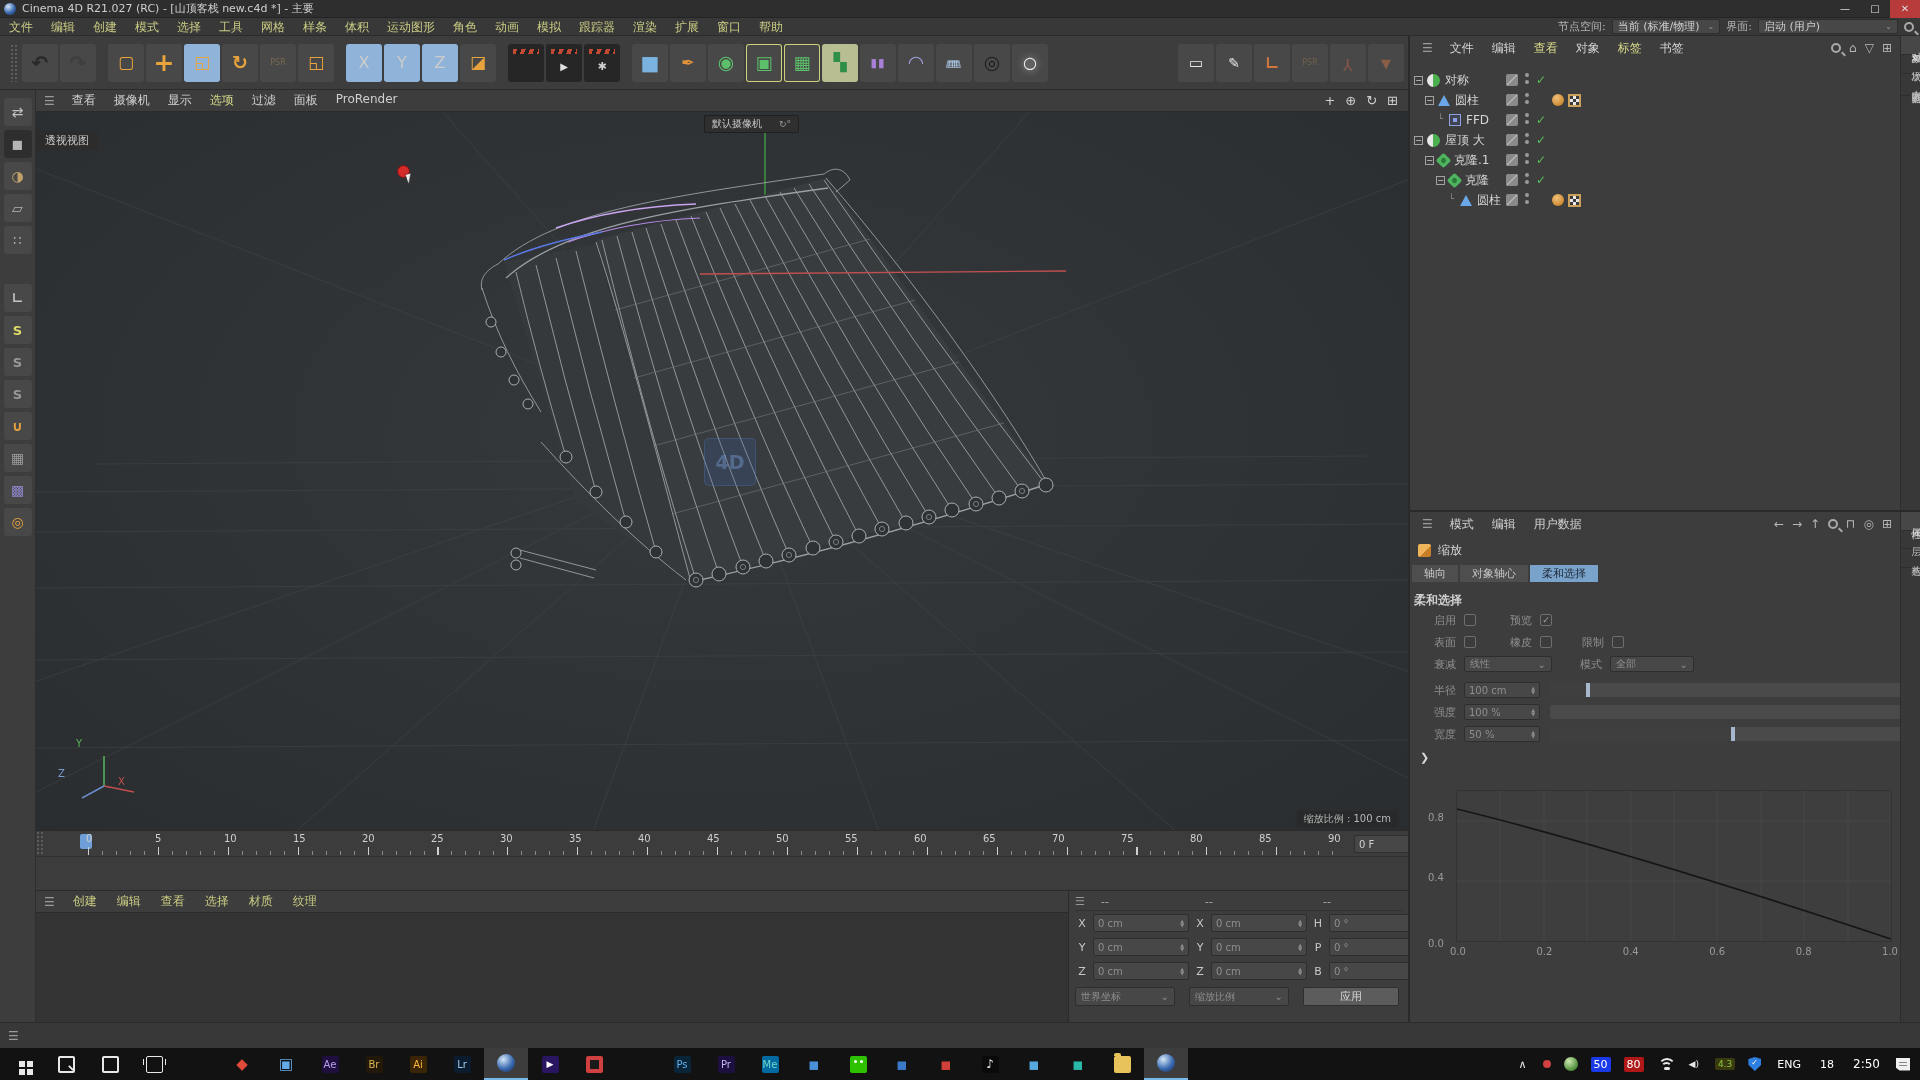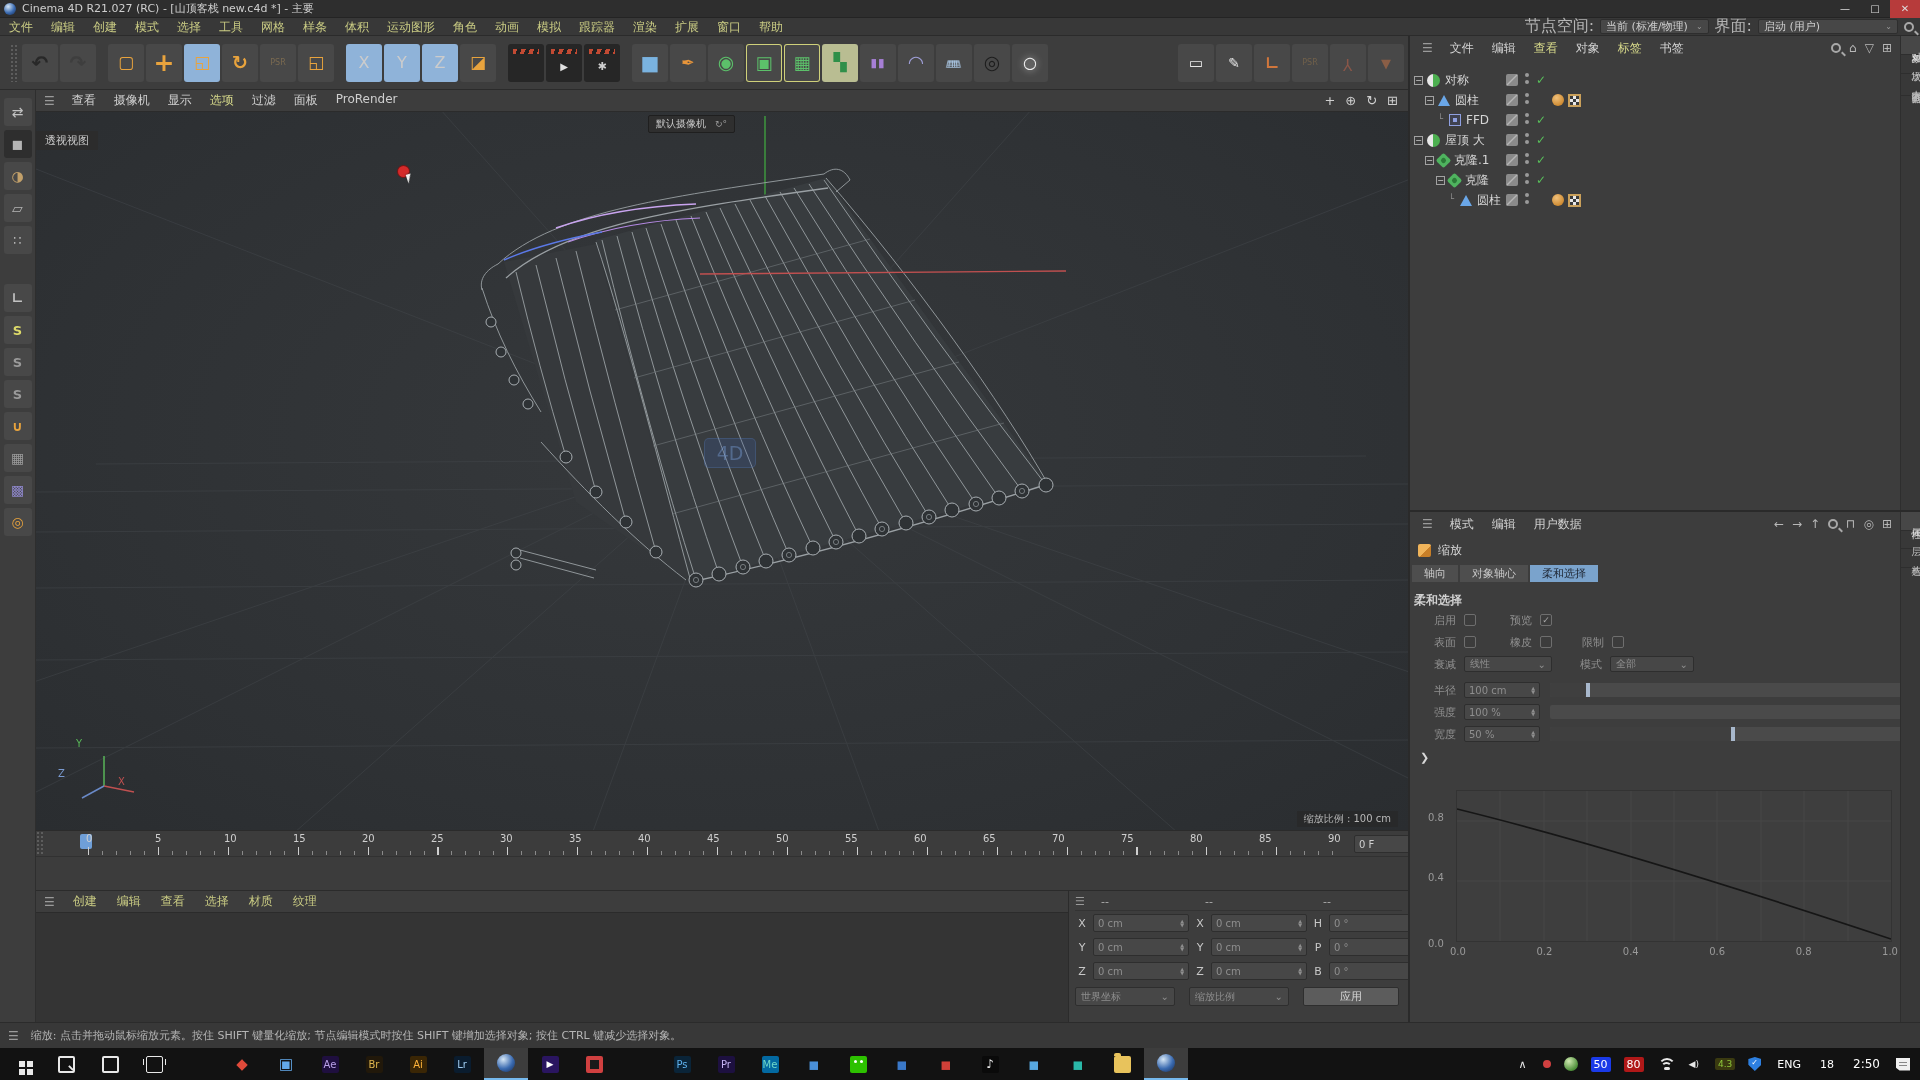--- a/index.html
+++ b/index.html
@@ -16,21 +16,21 @@
   #win-controls{margin-left:auto;display:flex;height:18px}
   .winbtn{width:30px;height:18px;display:flex;align-items:center;justify-content:center;
     color:#ddd;font-size:10px}
   .winbtn.close{background:#b73b3b}
 
   
   #menubar{position:absolute;left:0;top:18px;width:1920px;height:18px;background:#383838;
     display:flex;align-items:center;border-bottom:1px solid #2b2b2b}
   #menubar .mi{padding:0 9px;color:#c9cb83;font-size:12px;line-height:18px;white-space:nowrap}
   #menubar-right{margin-left:auto;display:flex;align-items:center;gap:6px;padding-right:6px}
-  #menubar-right .lab{color:#b5b5b5;font-size:16px}
+  #menubar-right .lab{color:#b5b5b5;font-size:11px}
   .mini-dd{background:#474747;border:1px solid #2e2e2e;border-radius:2px;height:15px;
     display:flex;align-items:center;gap:8px;padding:0 5px;color:#cfcfcf;font-size:11px}
   .mini-dd .car{color:#9a9a9a;font-size:8px}
   .mag{width:10px;height:10px;border:2px solid #a8a8a8;border-radius:50%;position:relative;display:inline-block}
   .mag::after{content:"";position:absolute;left:8px;top:8px;width:5px;height:2px;background:#a8a8a8;transform:rotate(45deg)}
 
   
   #toolbar{position:absolute;left:0;top:36px;width:1920px;height:54px;background:#3d3d3d;
     border-bottom:1px solid #2b2b2b;display:flex;align-items:center;padding-left:10px}
   #toolbar-left{display:flex;align-items:center;gap:2px}
@@ -55,28 +55,28 @@
   #vp-menu{position:absolute;left:36px;top:90px;width:1372px;height:22px;background:#3d3d3d;
     display:flex;align-items:center;border-bottom:1px solid #2b2b2b}
   .burger{color:#9a9a9a;font-size:12px;padding:0 8px}
   #vp-menu .vm{padding:0 9px;color:#cfcfcf;font-size:12px}
   #vp-menu .vm[data-cls="active"]{color:#d6d88a}
   #vp-nav{margin-left:auto;display:flex;gap:10px;padding-right:10px}
   #vp-nav span{color:#cfcfcf;font-size:13px}
   #viewport{position:absolute;left:36px;top:112px;width:1372px;height:718px;
     background:radial-gradient(ellipse at 50% 45%,#36393c 0%,#2e3134 70%,#2a2d30 100%);overflow:hidden}
   #vp-label{position:absolute;left:0;top:19px;background:#2c2c2c;padding:2px 9px;font-size:11px;color:#c8c8c8}
-  #cam-tip{position:absolute;left:612px;top:3px;background:#2f2f2f;border:1px solid #1f1f1f;border-radius:2px;
-    padding:1px 7px;font-size:10px;color:#c8c8c8;display:flex;gap:9px;align-items:center}
+  #cam-tip{position:absolute;left:668px;top:3px;background:#2f2f2f;border:1px solid #1f1f1f;border-radius:2px;
+    padding:1px 7px;font-size:10px;color:#c8c8c8;display:flex;gap:17px;align-items:center}
   #cam-tip i{color:#9a9a9a;font-size:9px}
   #grid-label{position:absolute;right:10px;bottom:3px;background:rgba(40,40,40,.75);padding:1px 7px;
     font-size:10px;color:#b8b8b8}
-  #watermark{position:absolute;left:668px;top:326px;width:52px;height:30px;border-radius:5px;
+  #watermark{position:absolute;left:668px;top:326px;width:52px;height:48px;border-radius:5px;
     background:rgba(60,95,170,.22);border:1px solid rgba(90,130,200,.25);display:flex;align-items:center;
-    justify-content:center;font-weight:normal;font-size:19px;color:rgba(125,165,225,.4)}
+    justify-content:center;font-weight:bold;font-size:19px;color:rgba(125,165,225,.4)}
   #brush-cursor{position:absolute;left:362px;top:54px;width:11px;height:11px;border-radius:50%;
     background:#d42a2a;box-shadow:0 0 0 1px #7a1414}
   #brush-arrow{position:absolute;left:371px;top:62px;width:0;height:0;border-left:5px solid #f0f0f0;
     border-bottom:9px solid transparent;transform:rotate(-18deg);filter:drop-shadow(0 0 1px #222)}
   #axis-gizmo{position:absolute;left:24px;bottom:28px;width:90px;height:60px}
   #axis-gizmo span{position:absolute;font-size:10px}
   #ax-y{left:16px;top:-4px;color:#58b558}
   #ax-x{left:58px;top:34px;color:#c05050}
   #ax-z{left:-2px;top:26px;color:#7a9ad0}
 
@@ -1056,21 +1056,20 @@
 
     <span data-cls="active">属性</span>
         <span>层</span>
         <span>构造</span>
       </div>
   </div>
 </div>
 
 <div id="statusbar">
   <span class="burger">☰</span>
-  <span id="status-text">缩放: 点击并拖动鼠标缩放元素。按住 SHIFT 键量化缩放; 节点编辑模式时按住 SHIFT 键增加选择对象; 按住 CTRL 键减少选择对象。</span>
 </div>
 
 <div id="taskbar">
   <div style="display:flex">
 
       <span class="tapp" data-app="start-button">
         <i class="lbl win"></i>
       </span>
 
       <span class="tapp" data-app="search-button">

